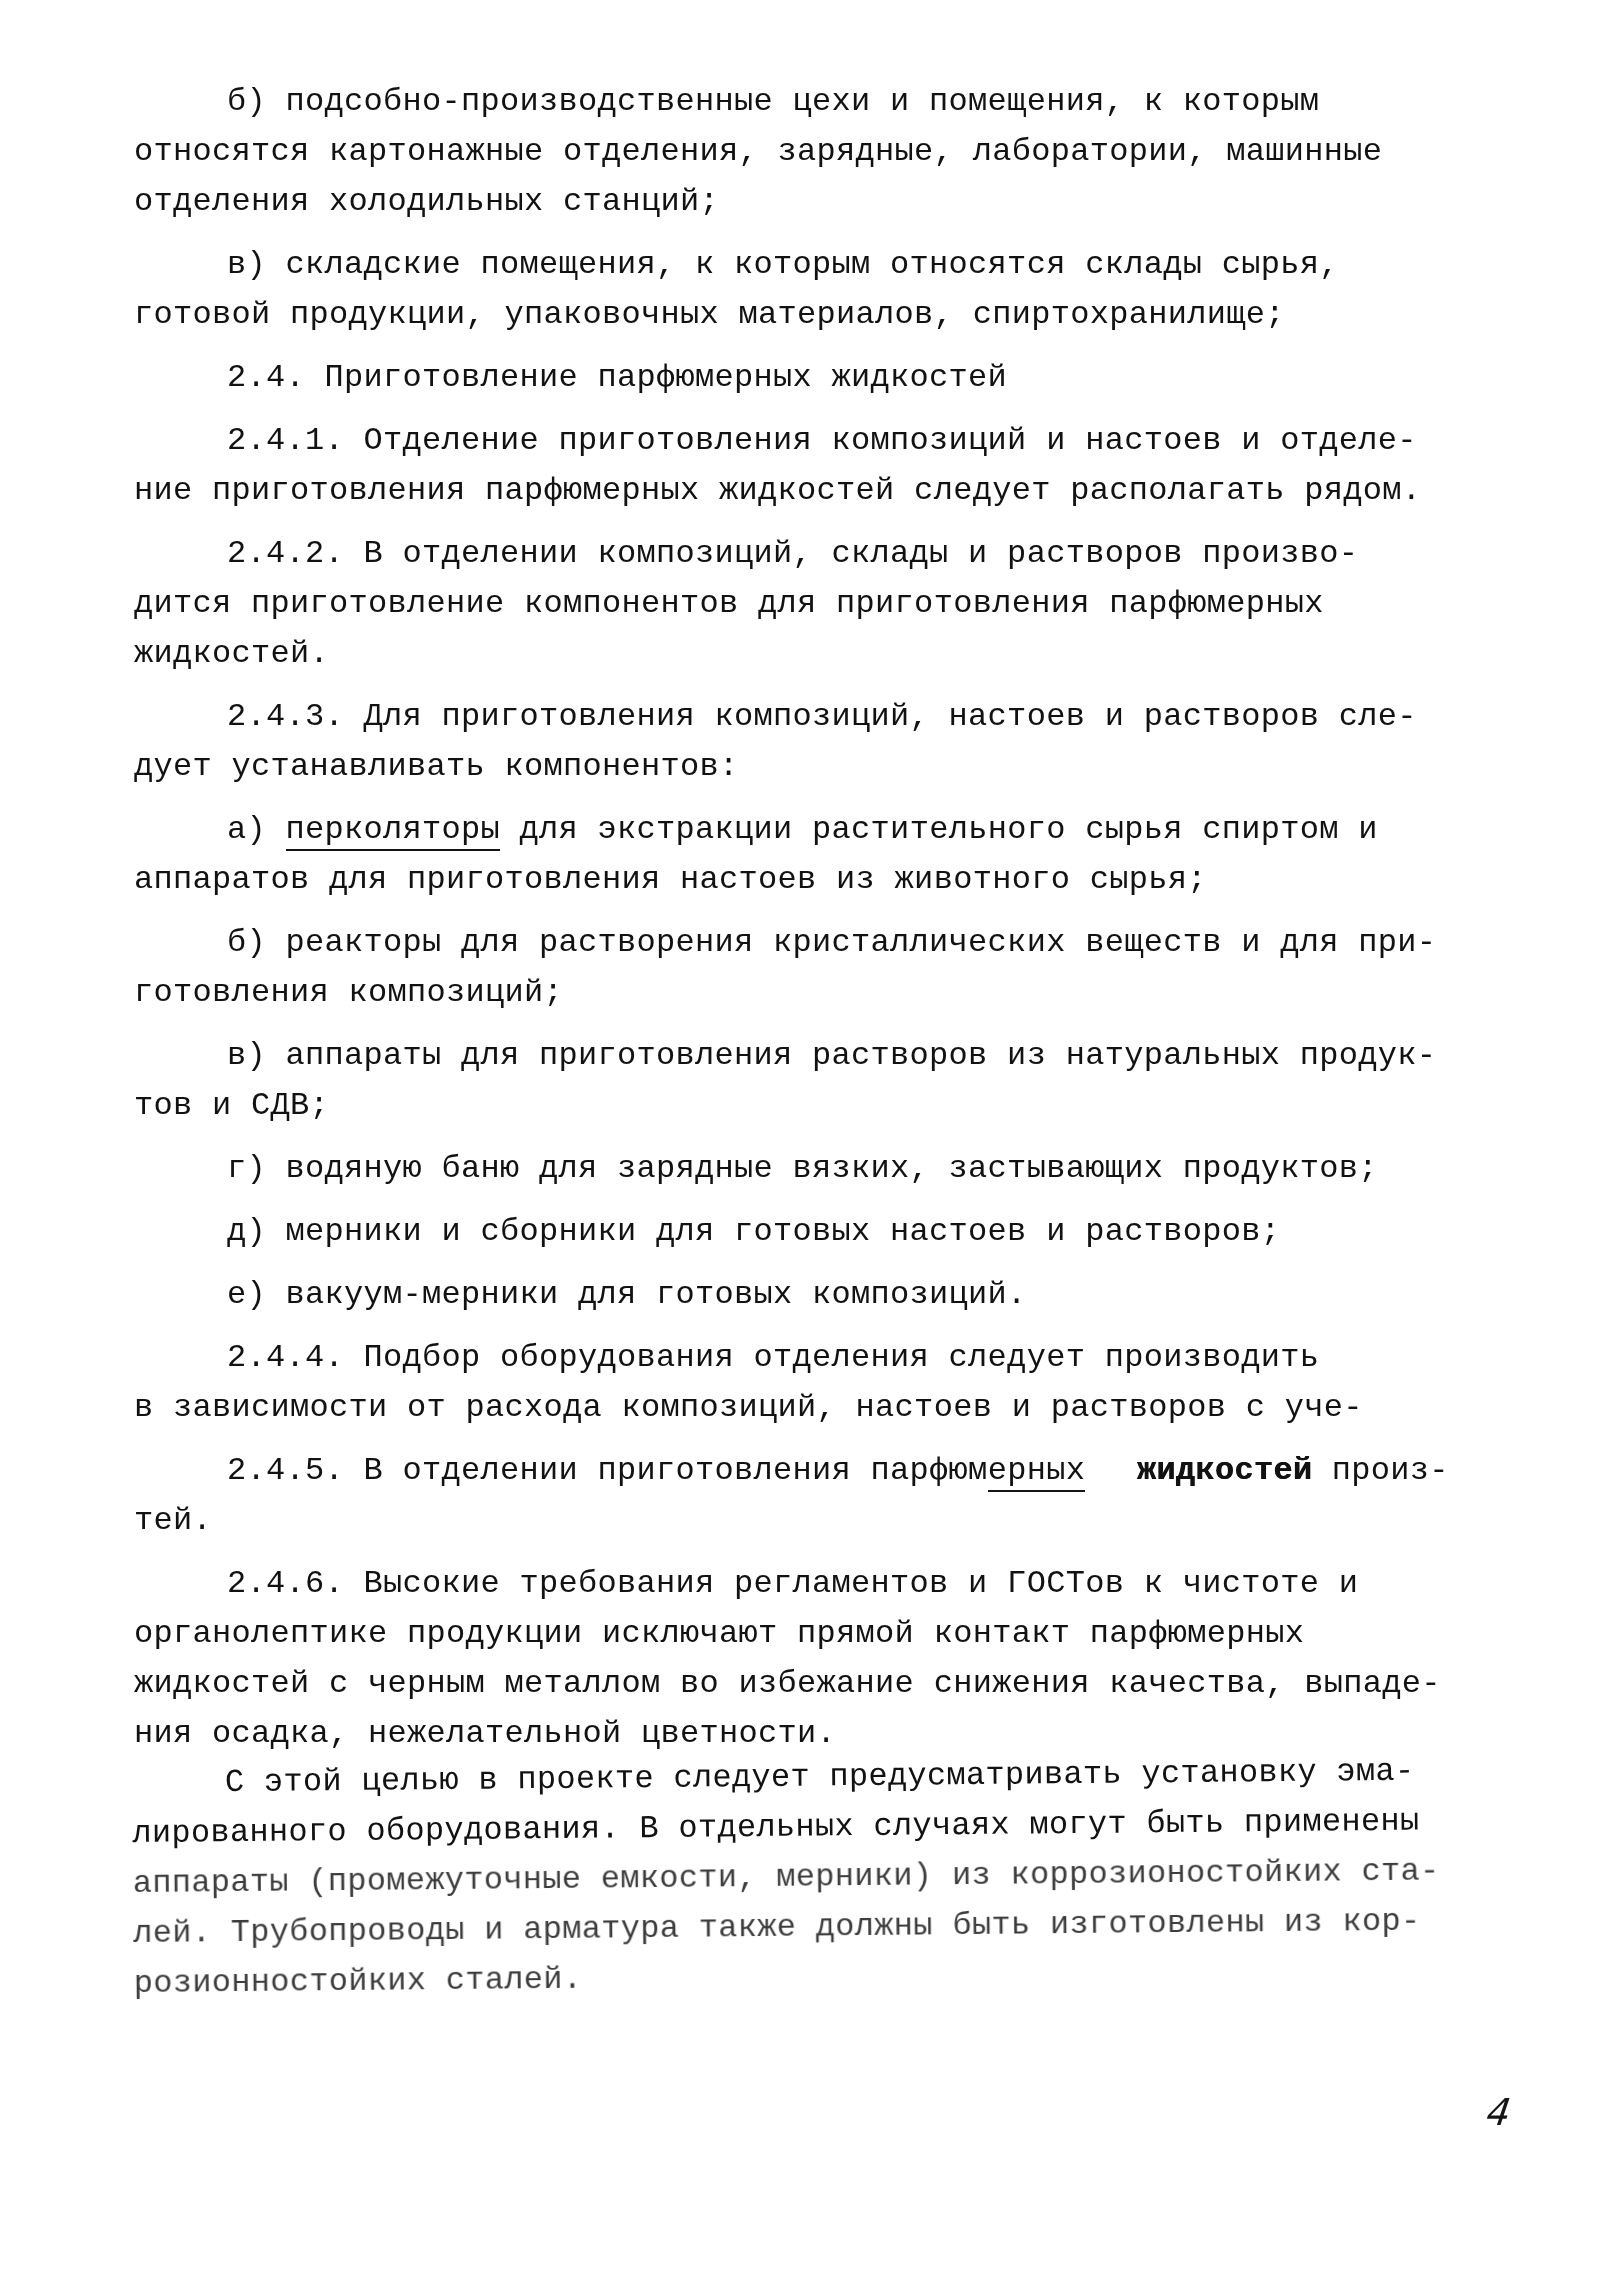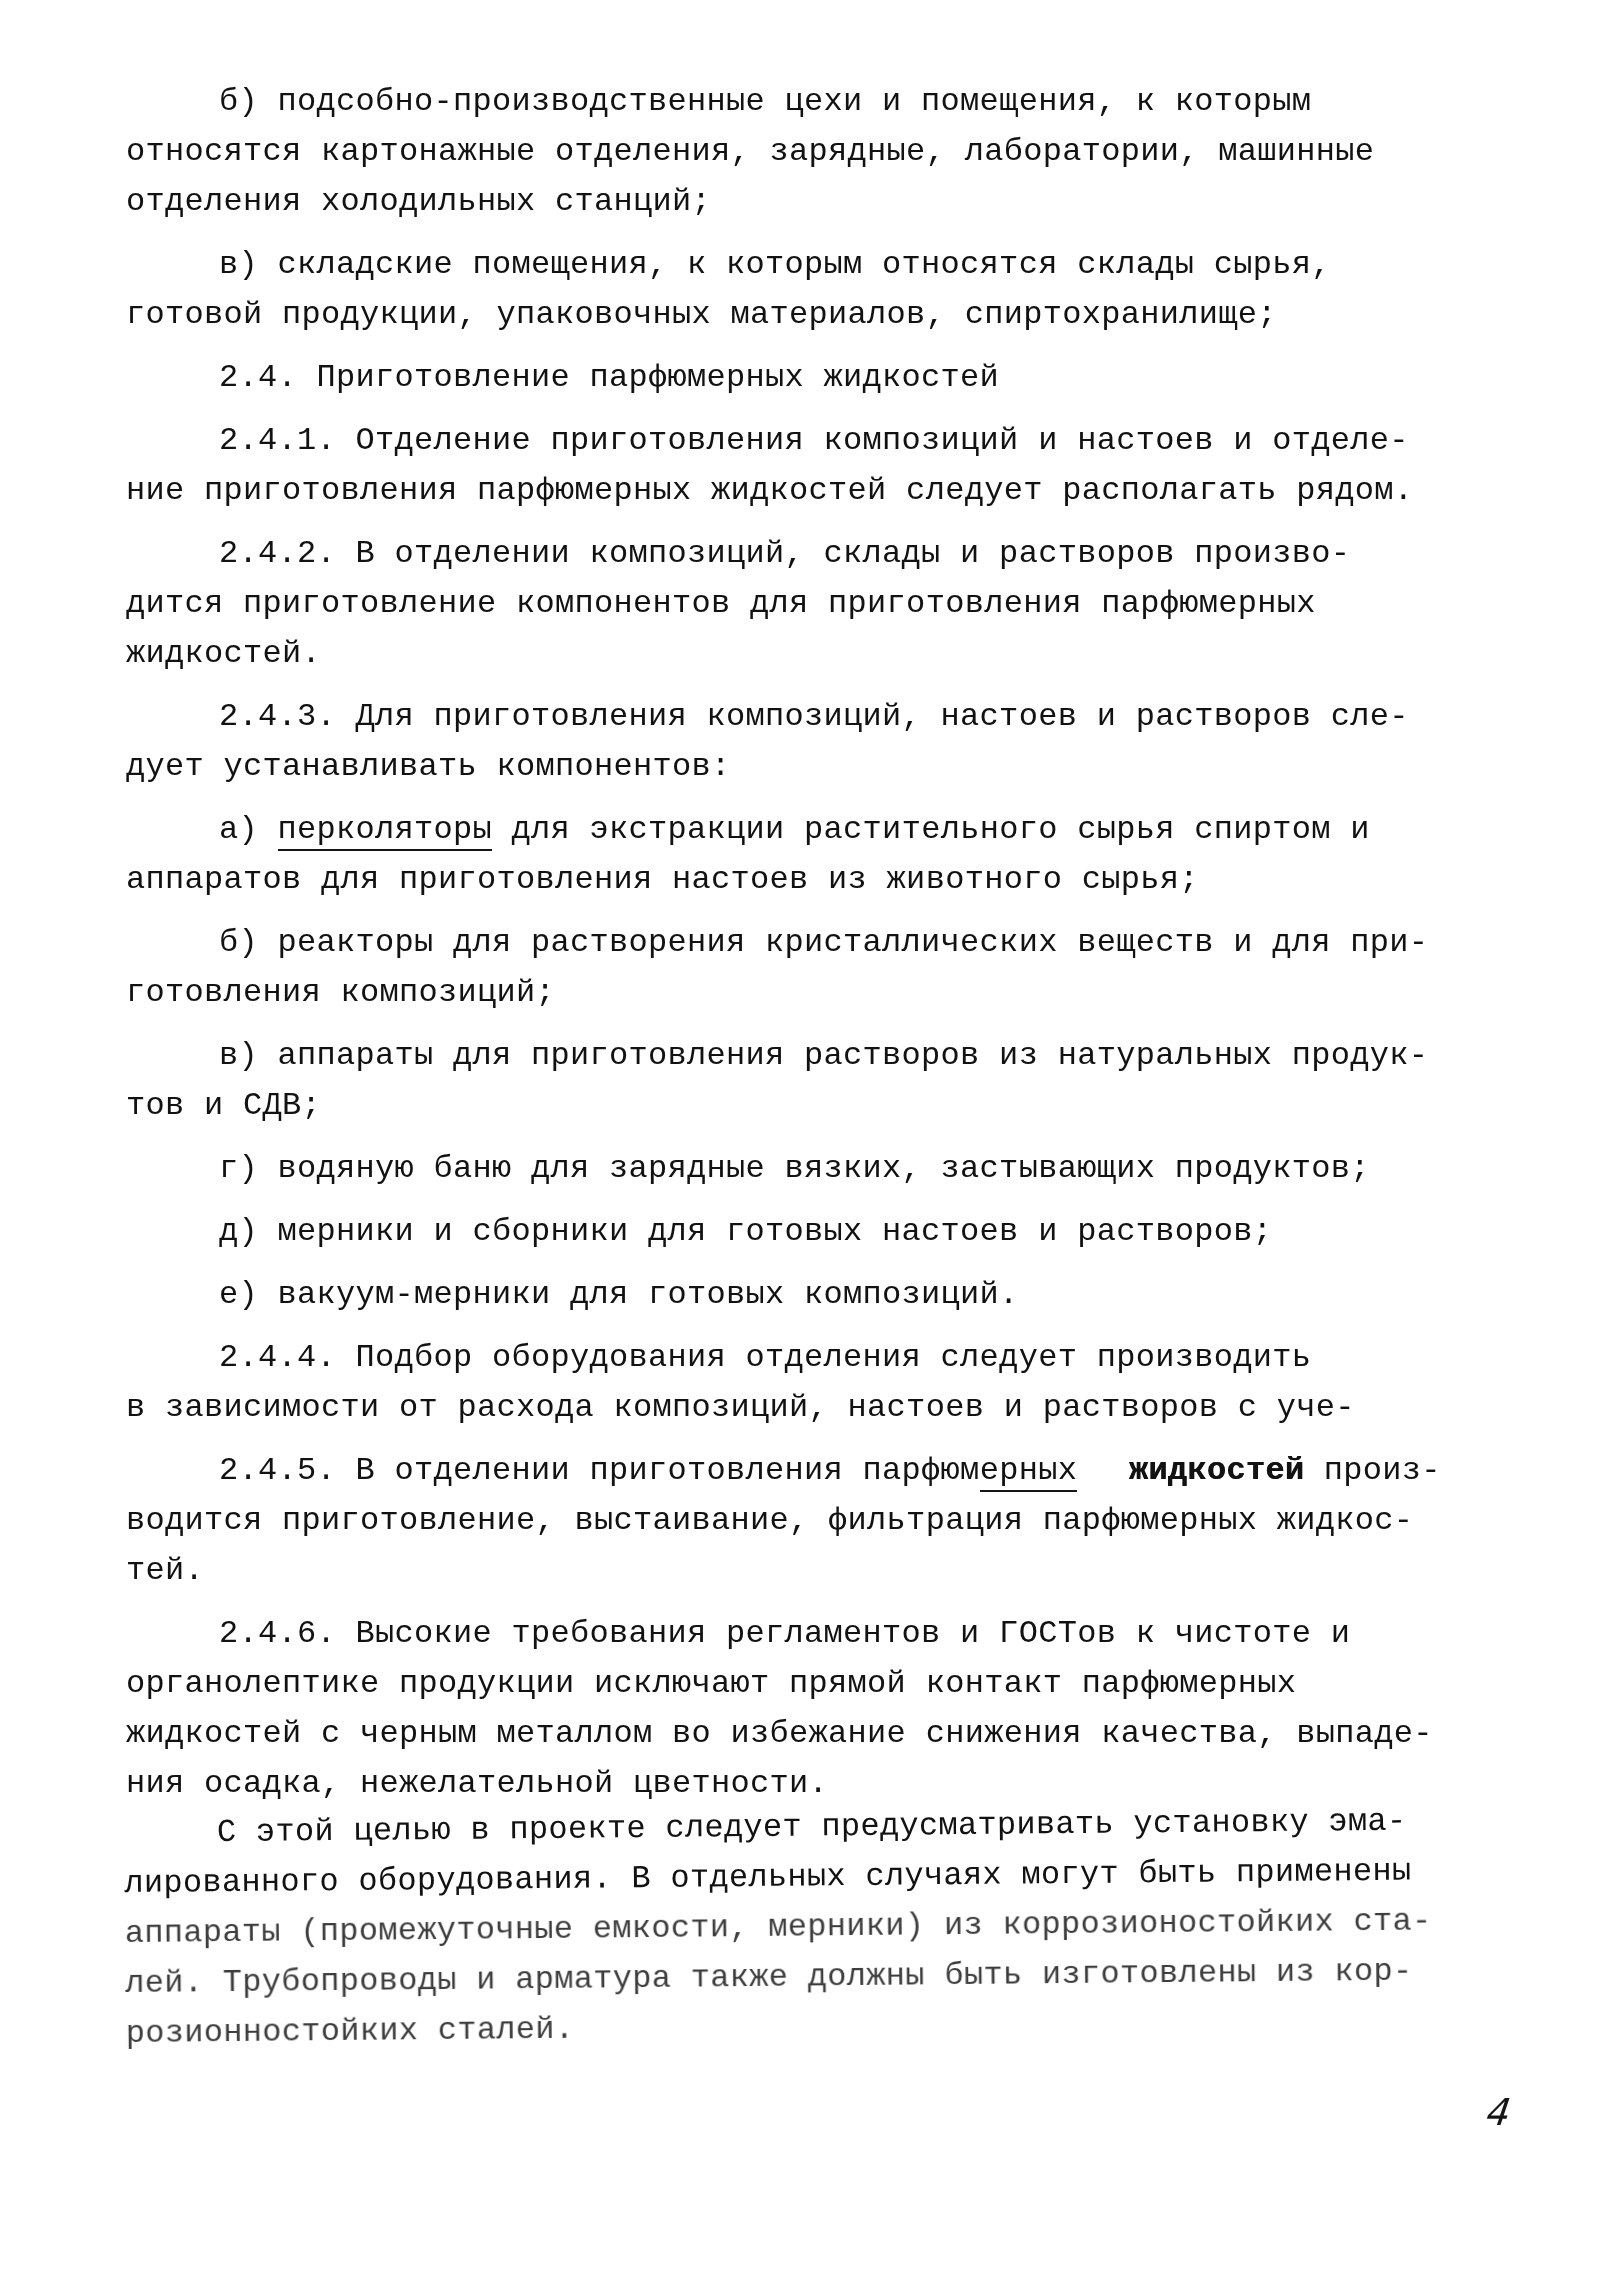--- a/index.html
+++ b/index.html
@@ -10,21 +10,21 @@
     overflow: hidden;
     font-family: "Liberation Mono", "DejaVu Sans Mono", monospace;
     color: #121212;
   }
   .page {
     position: absolute; inset: 0;
     background: #ffffff;
   }
   .text-block {
     position: absolute;
-    left: 126px; top: 77px;
+    left: 134px; top: 77px;
     width: 1368px;
     font-size: 32px;
     line-height: 50px;
     letter-spacing: 0.3px;
     white-space: nowrap;
   }
   .para { margin-top: 13px; }
   .para:first-child { margin-top: 0; }
   .para.no-gap { margin-top: 0; }
   .line { height: 50px; }
@@ -123,21 +123,20 @@
       <div class="line first">е) вакуум-мерники для готовых композиций.</div>
     </div>
 
     <div class="para">
       <div class="line first">2.4.4. Подбор оборудования отделения следует производить</div>
       <div class="line">в зависимости от расхода композиций, настоев и растворов с уче-</div>
     </div>
 
     <div class="para">
       <div class="line first"><span>2.4.5. В отделении приготовления парфюм</span><span class="u">ерных</span><span> </span><span class="b">жидкостей</span><span> произ-</span></div>
-      <div class="line">водится приготовление, выстаивание, фильтрация парфюмерных жидкос-</div>
       <div class="line">тей.</div>
     </div>
 
     <div class="para">
       <div class="line first">2.4.6. Высокие требования регламентов и ГОСТов к чистоте и</div>
       <div class="line">органолептике продукции исключают прямой контакт парфюмерных</div>
       <div class="line">жидкостей с черным металлом во избежание снижения качества, выпаде-</div>
       <div class="line">ния осадка, нежелательной цветности.</div>
     </div>
 

